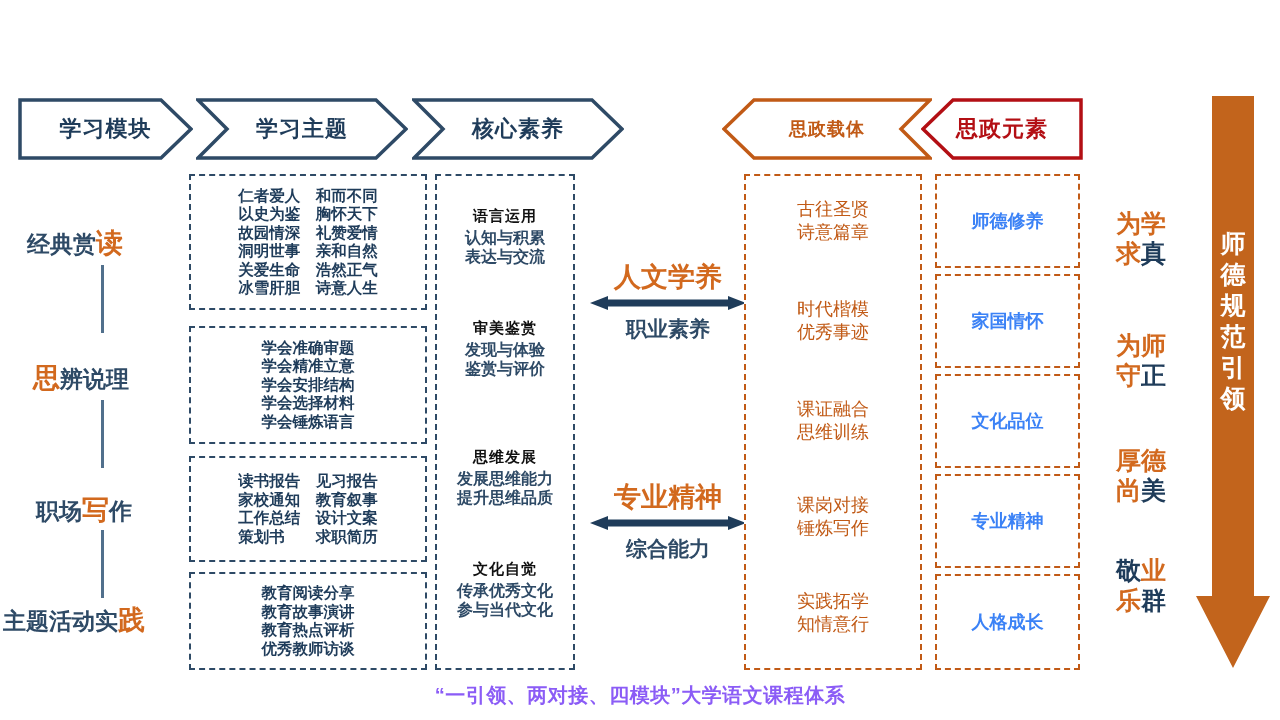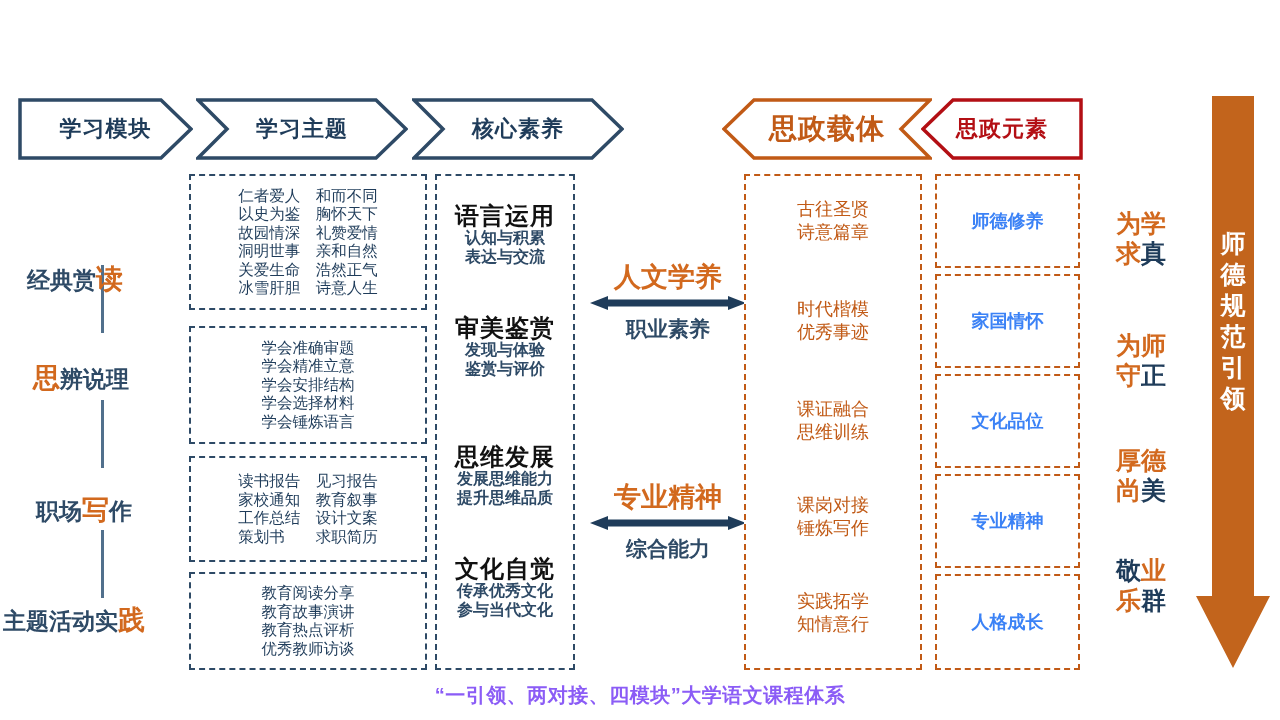--- a/index.html
+++ b/index.html
@@ -37,30 +37,30 @@
   .dbox-blue{border:2px dashed #2E4A66;}
   .dbox-orange{border:2px dashed #C15A16;}
 
   
   .topic-grid{
     position:absolute;
     display:flex;flex-direction:column;
     align-items:center;justify-content:center;
     width:100%;height:100%;
     color:#1F3C5A;
-    font-weight:normal;
+    font-weight:bold;
     font-size:15.5px;
     line-height:18.5px;
     white-space:pre;
   }
   .topic-grid .row{display:block;}
 
   .lit-group{position:absolute;width:100%;text-align:center;}
   .lit-head{
-    color:#111111;font-weight:bold;font-size:24px;line-height:24px;
+    color:#111111;font-weight:bold;font-size:15px;line-height:24px;
     letter-spacing:1px;
   }
   .lit-sub{
     color:#2E4A66;font-weight:bold;font-size:16px;line-height:19px;
   }
 
   .carrier-item{
     position:absolute;width:100%;text-align:center;
     color:#C15A16;font-weight:normal;font-size:18px;line-height:23px;
   }
@@ -128,39 +128,39 @@
     <span class="lbl">学习主题</span>
   </div>
 
   <div class="chev chev-blue" style="left:412px;top:98px;width:212px;height:62px;font-size:22px;">
     <svg class="chev-shape" viewBox="0 0 212 62" preserveAspectRatio="none">
       <path d="M2,2 L180,2 L210,31 L180,60 L2,60 L31,31 Z" fill="#ffffff" stroke="#2E4A66" stroke-width="3.5"></path>
     </svg>
     <span class="lbl">核心素养</span>
   </div>
 
-  <div class="chev chev-orange" style="left:722px;top:98px;width:210px;height:62px;font-size:28px;">
+  <div class="chev chev-orange" style="left:722px;top:98px;width:210px;height:62px;font-size:18px;">
     <svg class="chev-shape" viewBox="0 0 210 62" preserveAspectRatio="none">
       <path d="M208,2 L32,2 L2,31 L32,60 L208,60 L179,31 Z" fill="#ffffff" stroke="#C15A16" stroke-width="3.5"></path>
     </svg>
     <span class="lbl">思政载体</span>
   </div>
 
   <div class="chev chev-red" style="left:921px;top:98px;width:162px;height:62px;font-size:22px;">
     <svg class="chev-shape" viewBox="0 0 162 62" preserveAspectRatio="none">
       <path d="M160,2 L32,2 L2,31 L32,60 L160,60 Z" fill="#ffffff" stroke="#B30F14" stroke-width="3.5"></path>
     </svg>
     <span class="lbl">思政元素</span>
   </div>
 
   <div class="mod-line" style="left:101px;top:265px;height:68px;"></div>
   <div class="mod-line" style="left:101px;top:400px;height:68px;"></div>
   <div class="mod-line" style="left:101px;top:530px;height:68px;"></div>
 
-  <div class="module" style="left:27px;top:225px;margin-top:36px;">
+  <div class="module" style="left:27px;top:225px;">
     <span>经典赏</span><span class="hl">读</span>
   </div>
 
   <div class="module" style="left:33px;top:360px;">
     <span class="hl">思</span><span>辨说理</span>
   </div>
 
   <div class="module" style="left:36px;top:492px;">
     <span>职场</span><span class="hl">写</span><span>作</span>
   </div>

